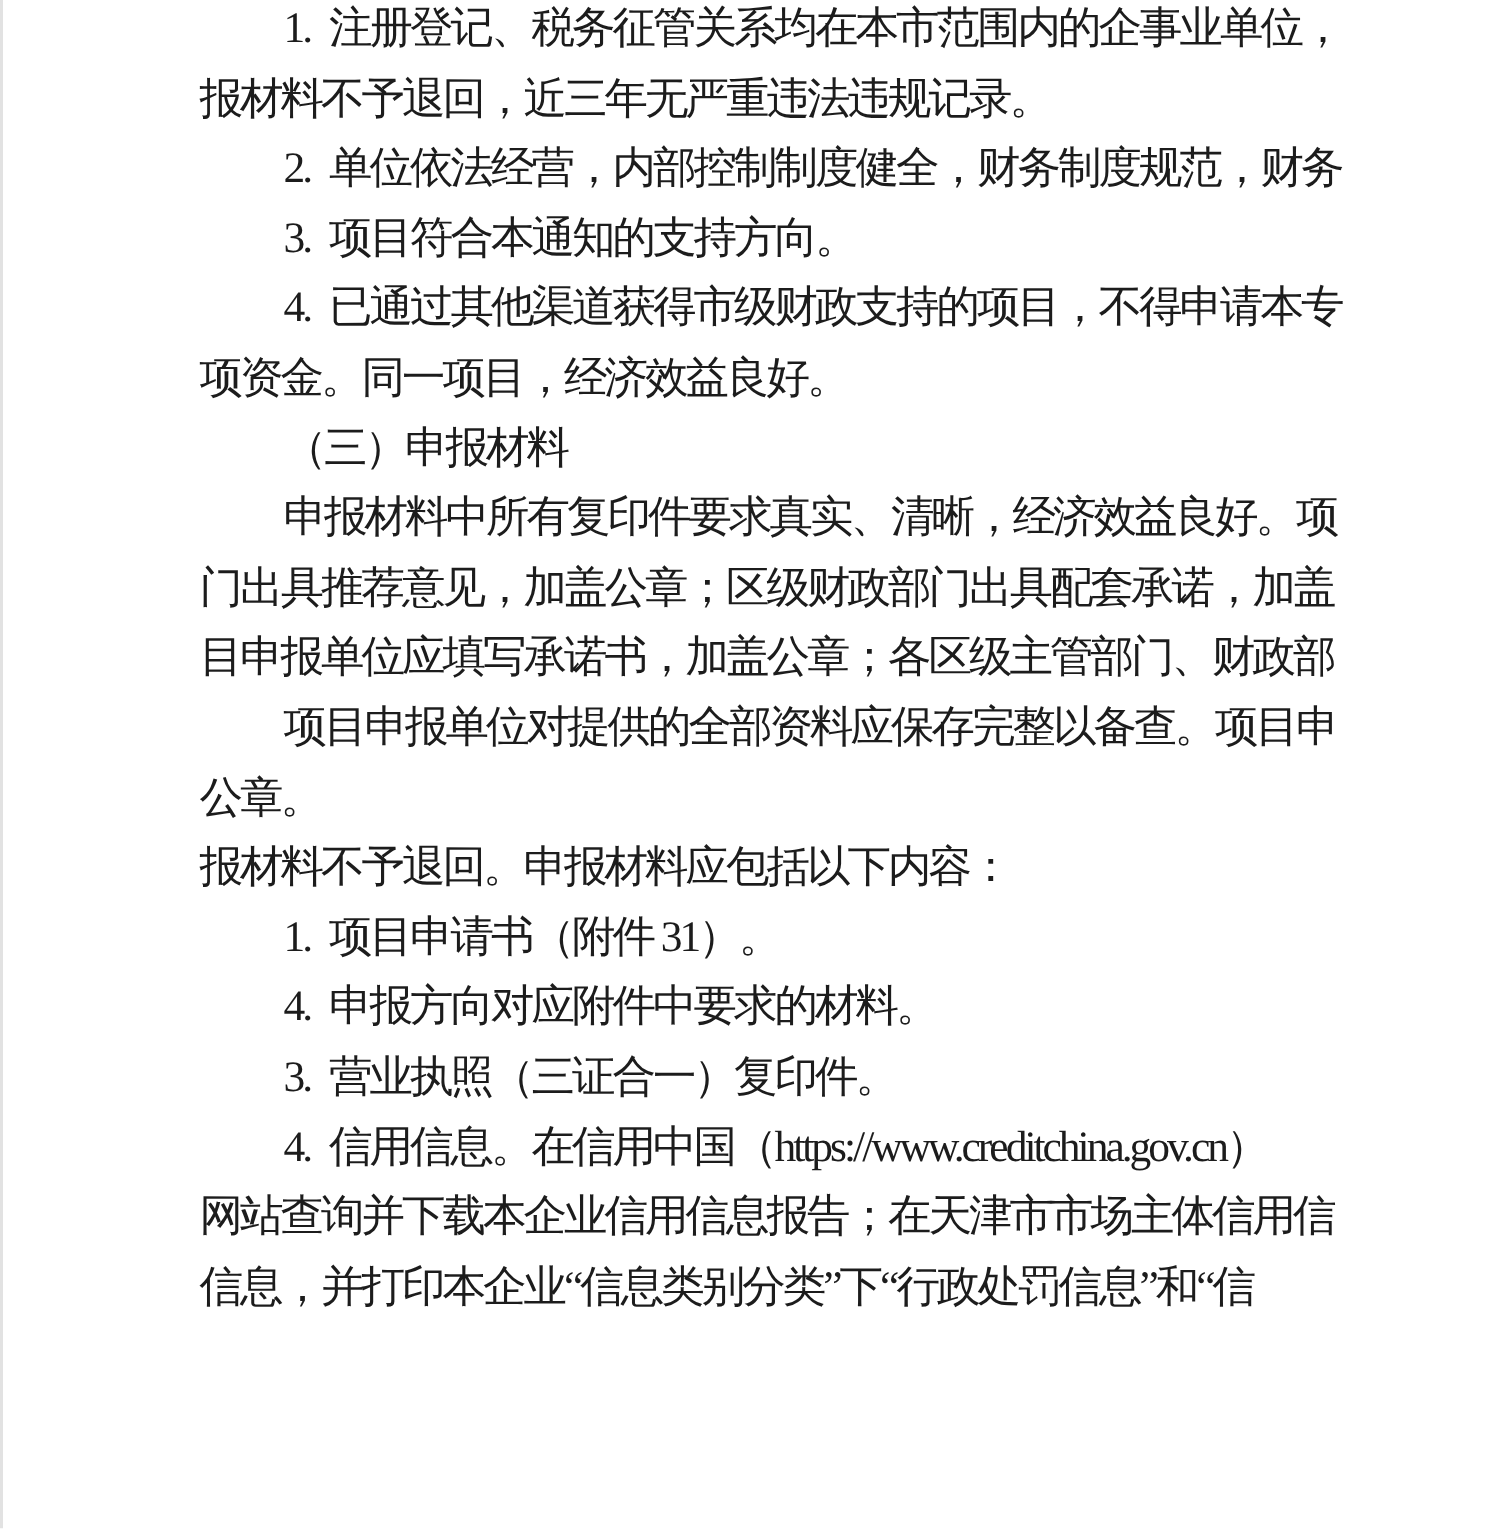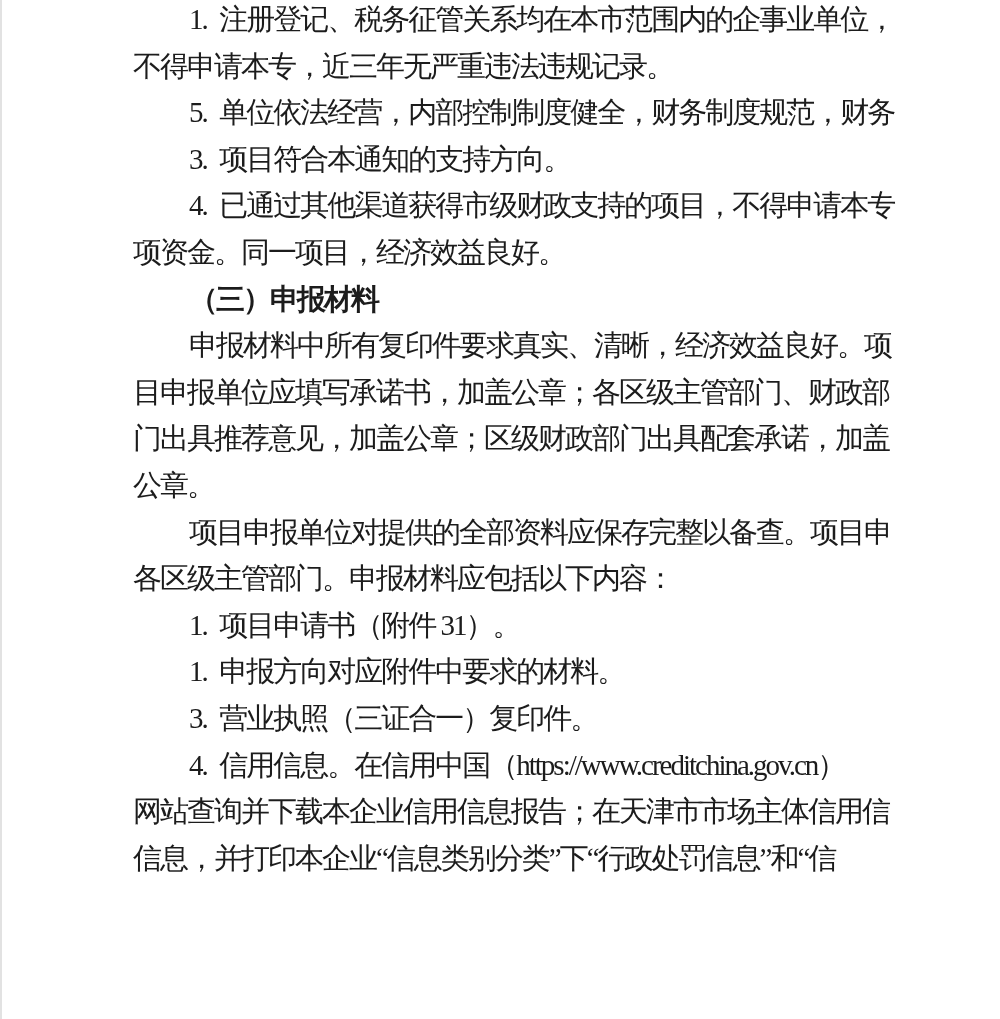--- a/index.html
+++ b/index.html
@@ -38,42 +38,42 @@
     font-size: 29px;
     letter-spacing: -2px;
     color: #1c1c1c;
     font-family: "Liberation Serif", "DejaVu Serif", serif;
     font-weight: normal;
   }
   .ind {
     text-indent: 56px;
   }
   .hd {
-    font-weight: bold;
+    font-weight: normal;
   }
 </style>
 </head>
 <body>
 
 <div class="page">
   <div class="edge"></div>
   <div class="doc">
     <p class="ln ind">1. 注册登记、税务征管关系均在本市范围内的企事业单位，</p>
-    <p class="ln">不得申请本专，近三年无严重违法违规记录。</p>
-    <p class="ln ind">5. 单位依法经营，内部控制制度健全，财务制度规范，财务</p>
+    <p class="ln">报材料不予退回，近三年无严重违法违规记录。</p>
+    <p class="ln ind">2. 单位依法经营，内部控制制度健全，财务制度规范，财务</p>
     <p class="ln ind">3. 项目符合本通知的支持方向。</p>
     <p class="ln ind">4. 已通过其他渠道获得市级财政支持的项目，不得申请本专</p>
     <p class="ln">项资金。同一项目，经济效益良好。</p>
     <p class="ln ind hd">（三）申报材料</p>
     <p class="ln ind">申报材料中所有复印件要求真实、清晰，经济效益良好。项</p>
+    <p class="ln">门出具推荐意见，加盖公章；区级财政部门出具配套承诺，加盖</p>
     <p class="ln">目申报单位应填写承诺书，加盖公章；各区级主管部门、财政部</p>
-    <p class="ln">门出具推荐意见，加盖公章；区级财政部门出具配套承诺，加盖</p>
+    <p class="ln ind">项目申报单位对提供的全部资料应保存完整以备查。项目申</p>
     <p class="ln">公章。</p>
-    <p class="ln ind">项目申报单位对提供的全部资料应保存完整以备查。项目申</p>
-    <p class="ln">各区级主管部门。申报材料应包括以下内容：</p>
+    <p class="ln">报材料不予退回。申报材料应包括以下内容：</p>
     <p class="ln ind">1. 项目申请书（附件 31）。</p>
-    <p class="ln ind">1. 申报方向对应附件中要求的材料。</p>
+    <p class="ln ind">4. 申报方向对应附件中要求的材料。</p>
     <p class="ln ind">3. 营业执照（三证合一）复印件。</p>
     <p class="ln ind">4. 信用信息。在信用中国（https://www.creditchina.gov.cn）</p>
     <p class="ln">网站查询并下载本企业信用信息报告；在天津市市场主体信用信</p>
     <p class="ln">信息，并打印本企业“信息类别分类”下“行政处罚信息”和“信</p>
   </div>
 </div>
 
 </body></html>

